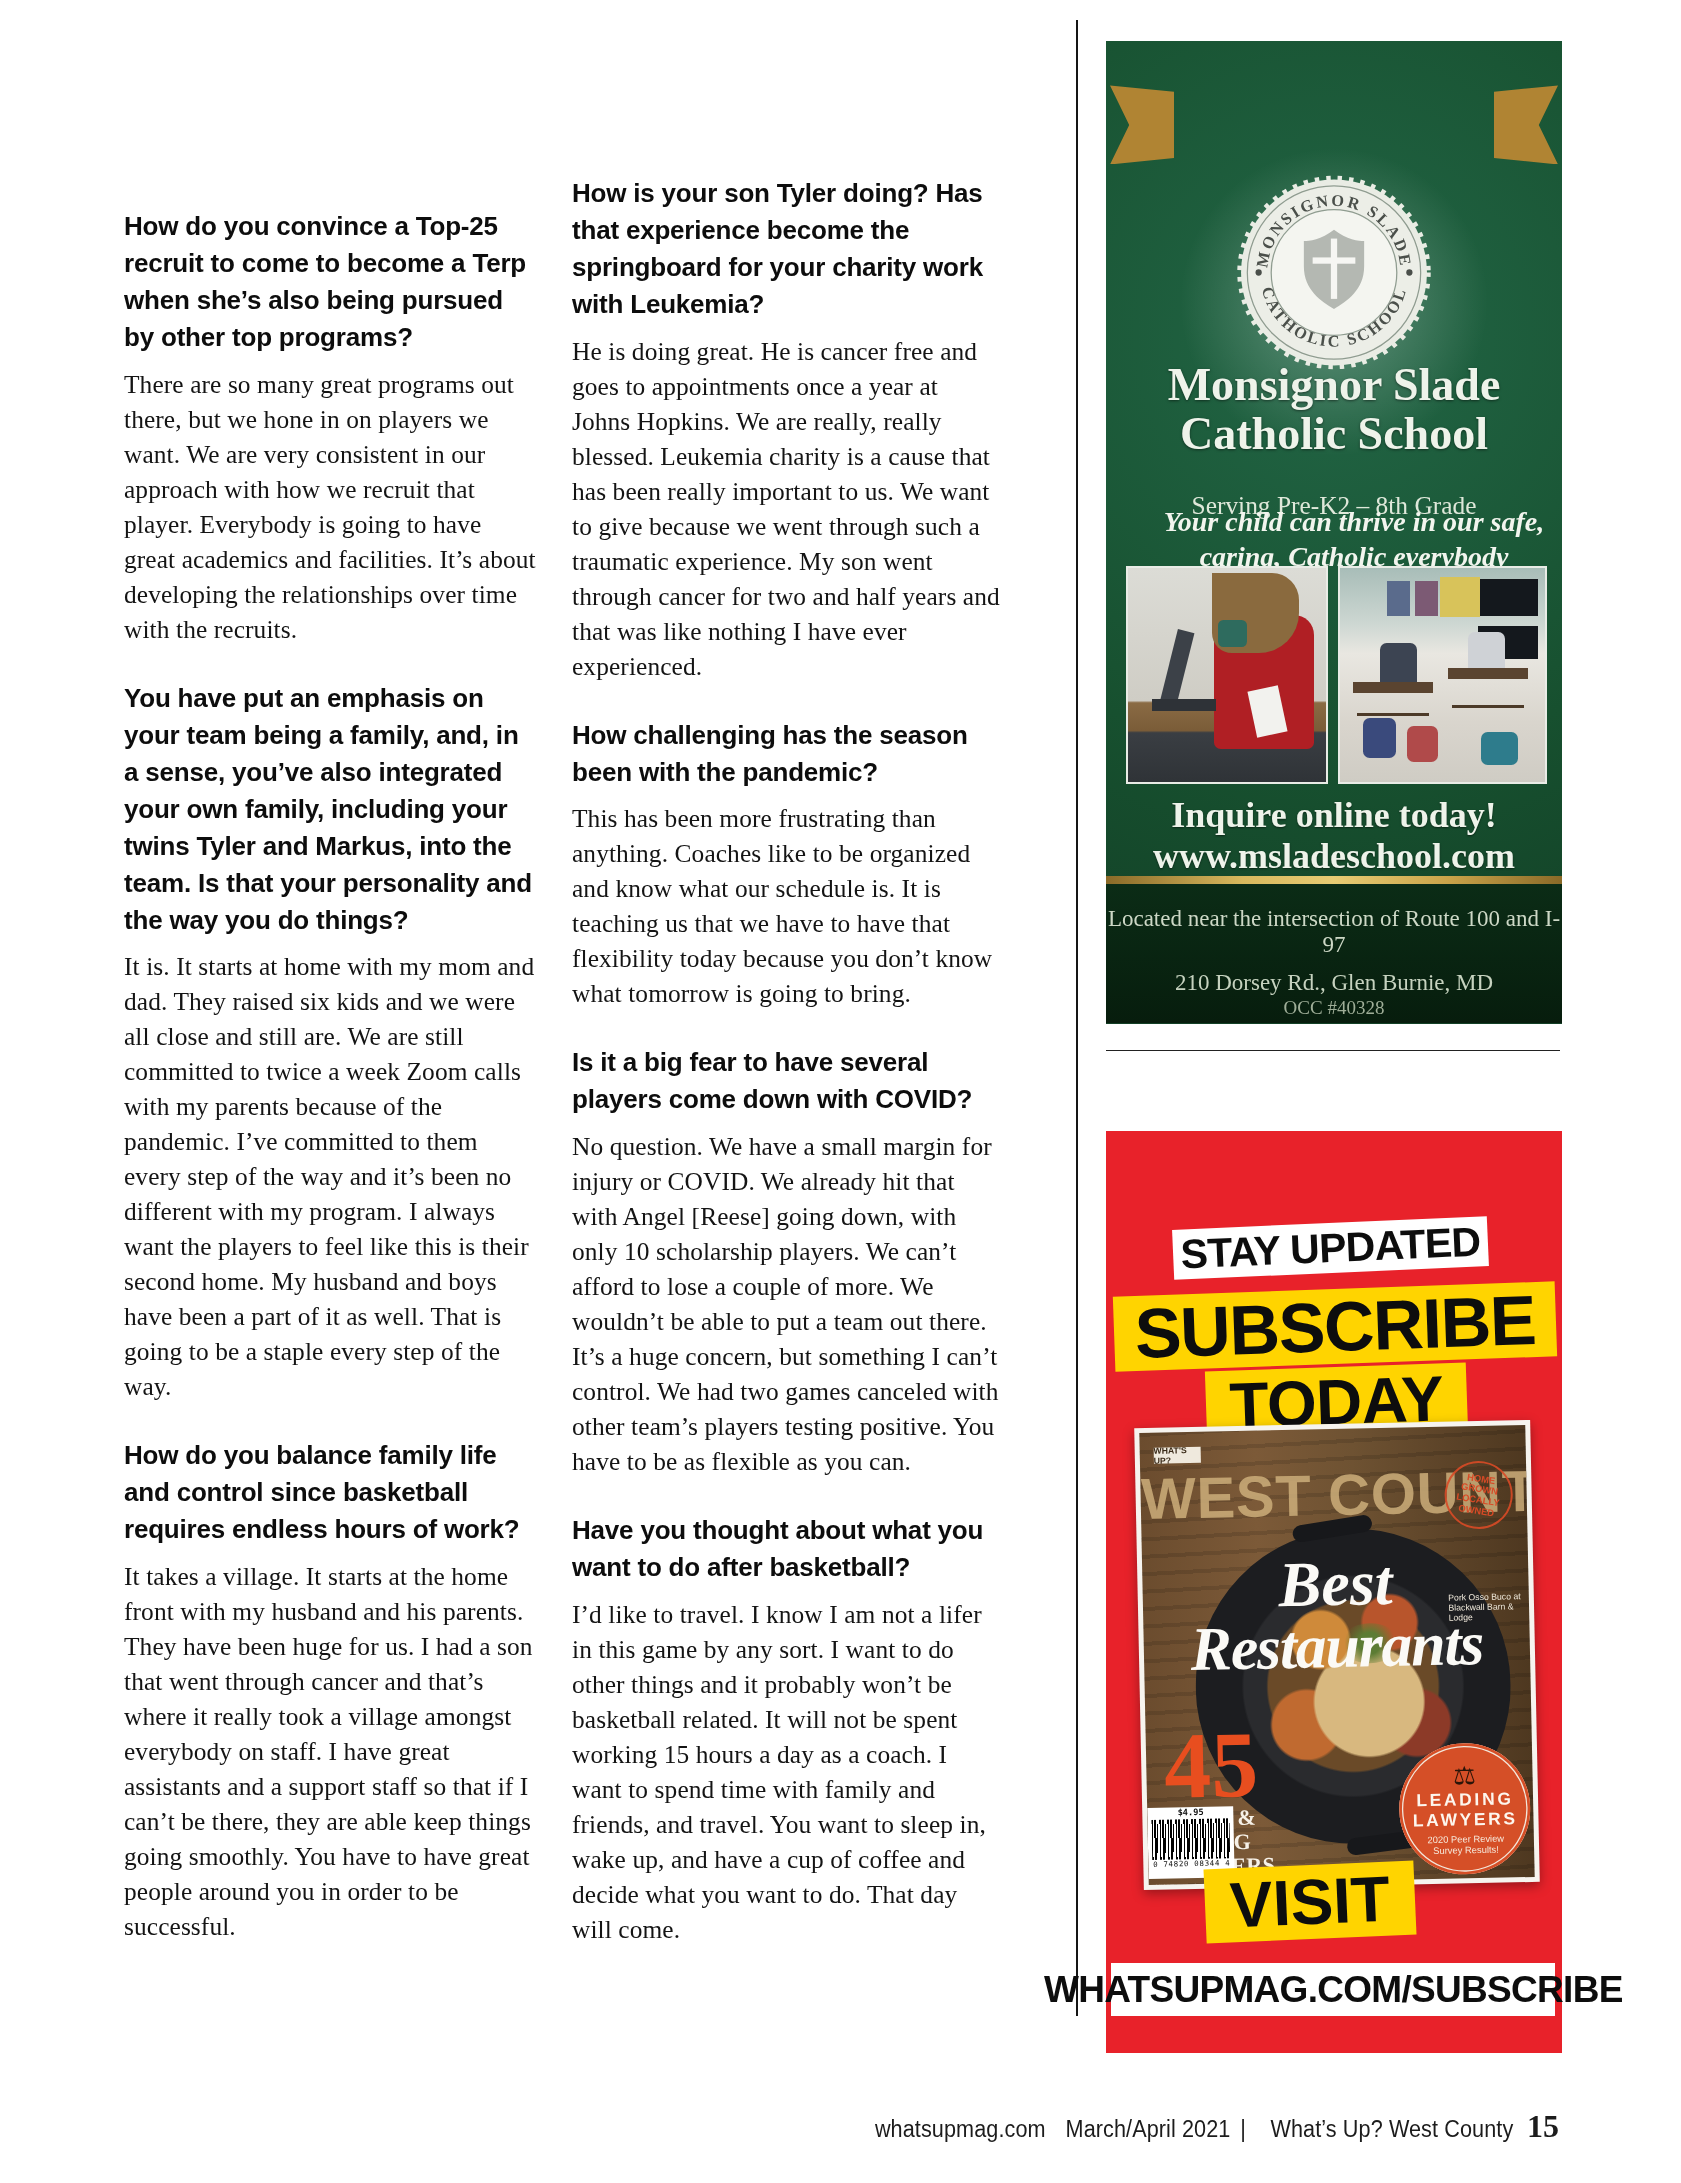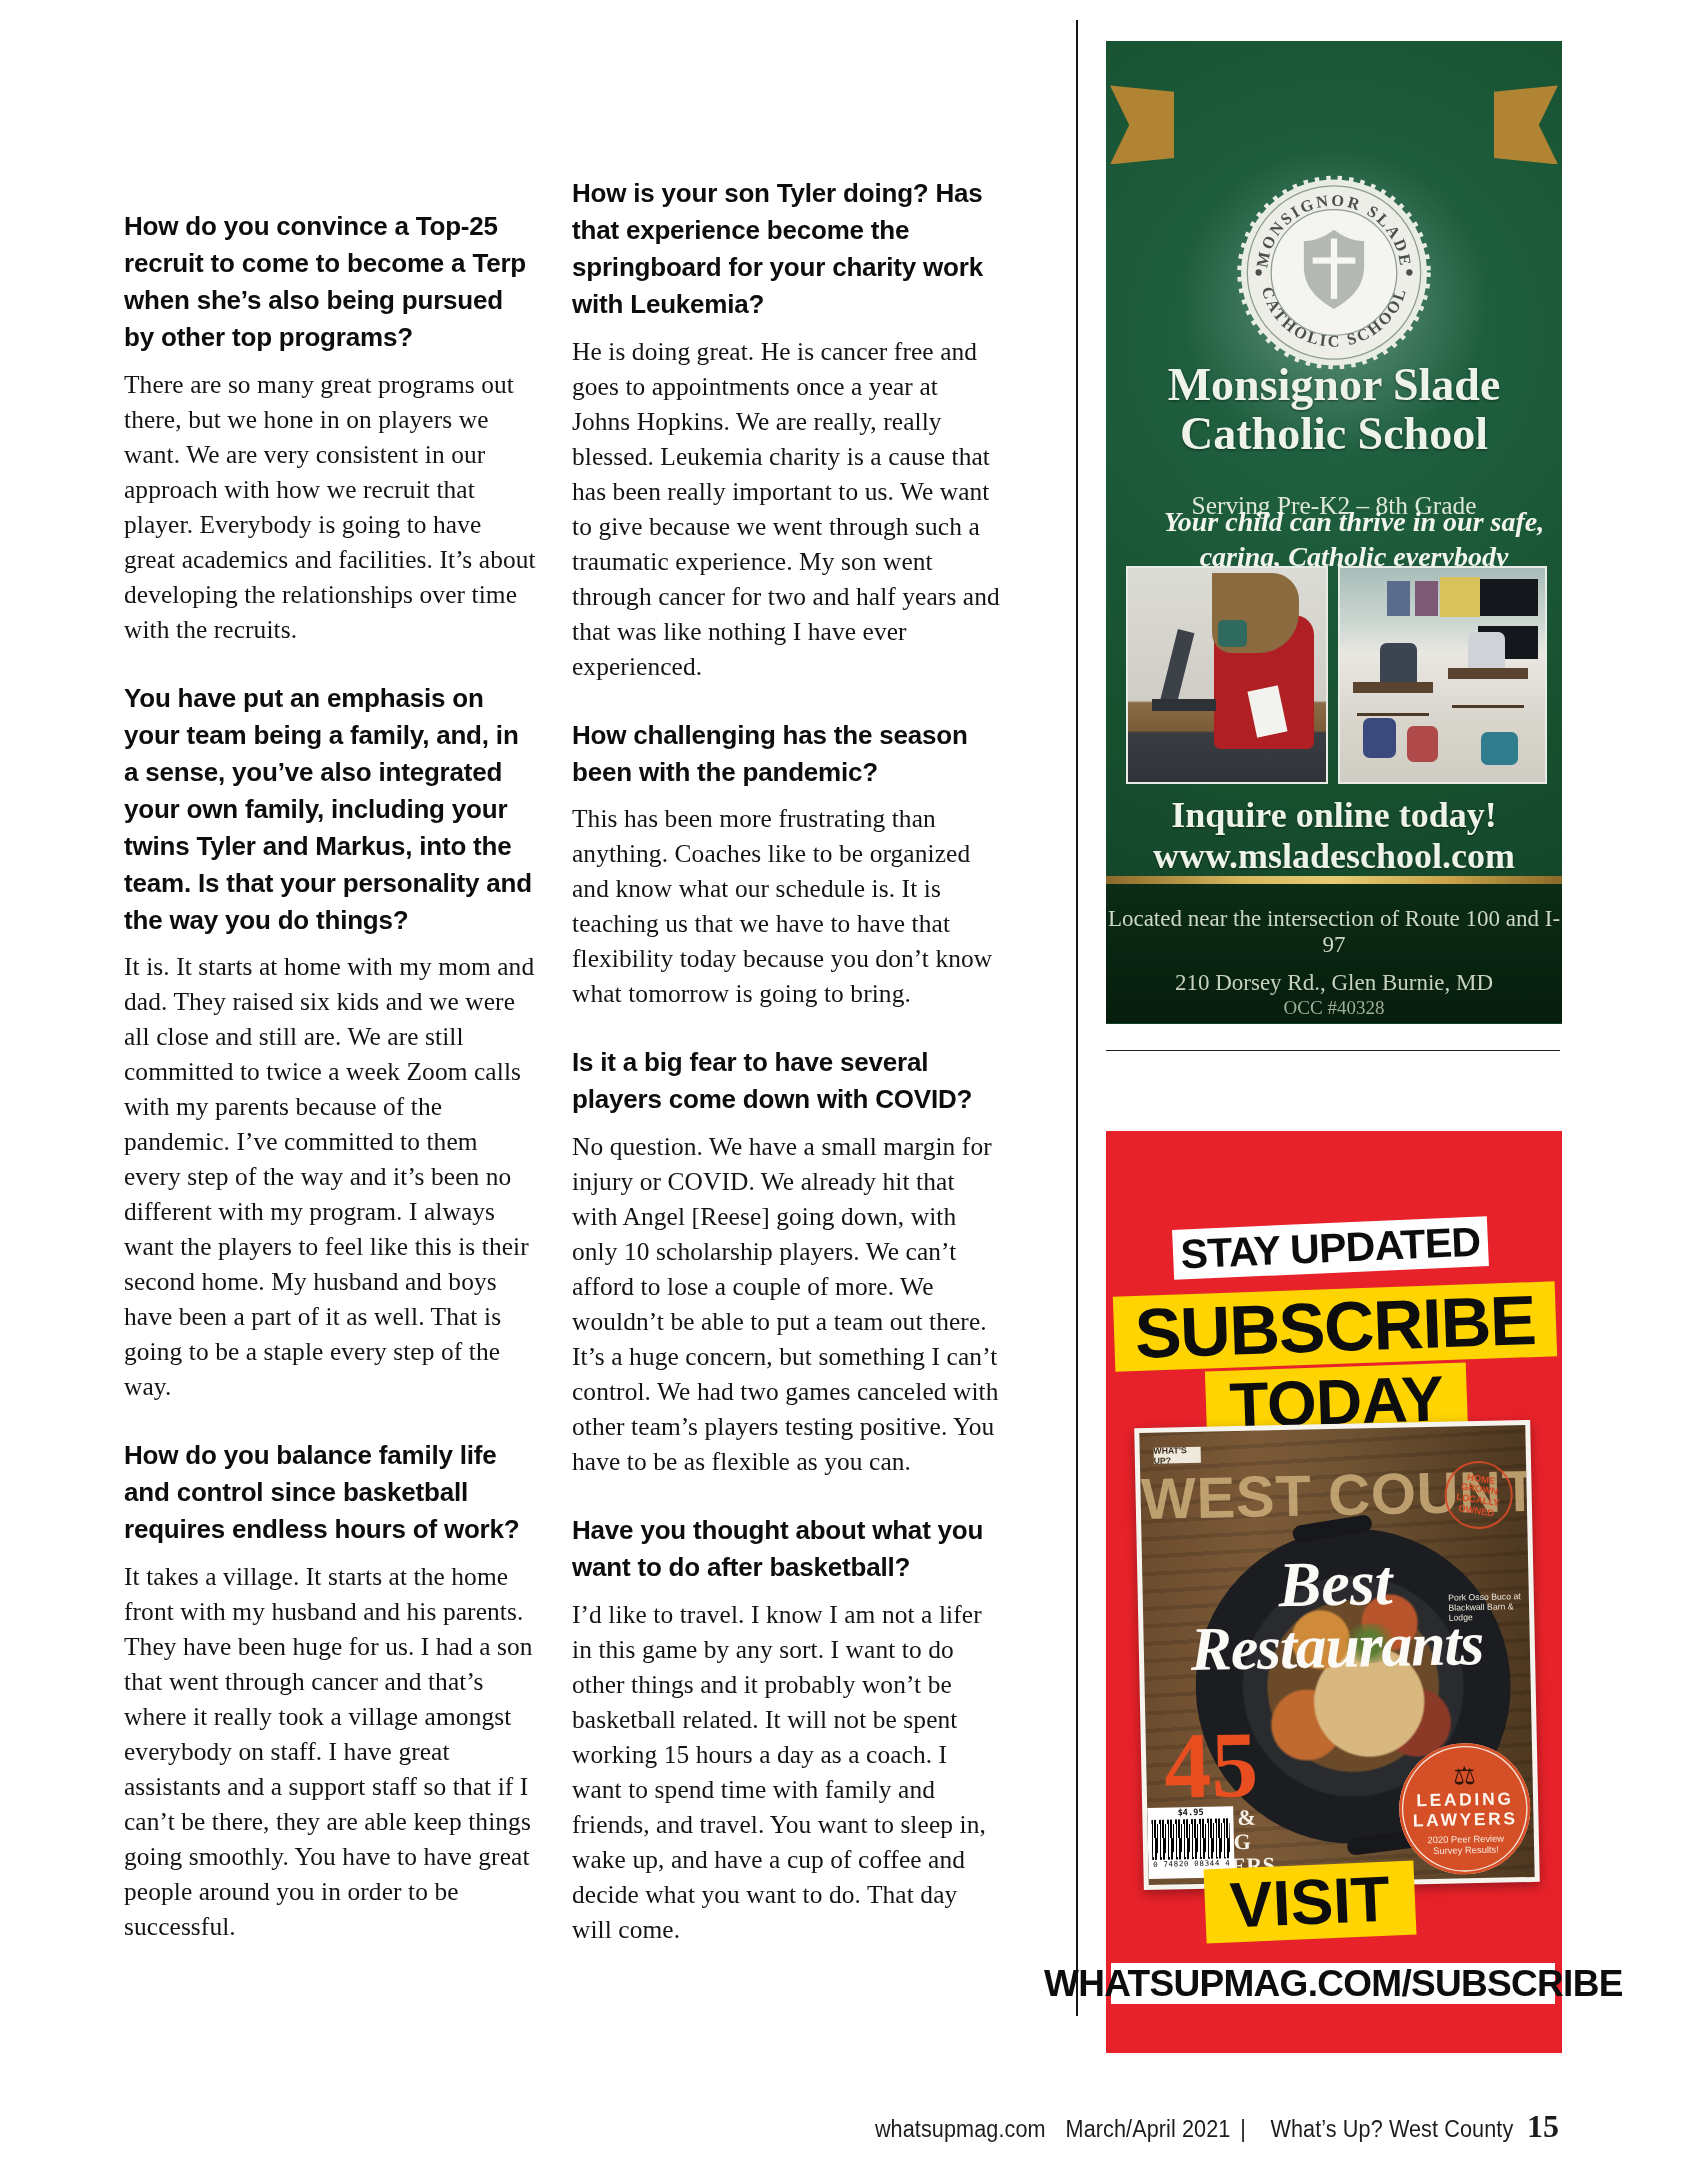--- a/index.html
+++ b/index.html
@@ -91,21 +91,21 @@
   .band{position:absolute;font-family:"Liberation Sans", sans-serif;font-weight:bold;color:#0d0d0d;
         display:flex;align-items:center;justify-content:center;}
   .band.stay{left:67px;top:92px;width:315px;height:50px;background:#ffffff;transform:rotate(-2.5deg);
              font-size:41px;letter-spacing:-0.7px;}
   .band.subscribe{left:8px;top:158px;width:442px;height:75px;background:#ffd400;transform:rotate(-2deg);
                   font-size:70px;letter-spacing:-1.3px;}
   .band.today{left:100px;top:236px;width:261px;height:70px;background:#ffd400;transform:rotate(-2deg);
               font-size:64px;letter-spacing:-0.7px;}
   .band.visit{left:99px;top:734px;width:210px;height:74px;background:#ffd400;transform:rotate(-2.5deg);
               font-size:64px;z-index:6;}
-  .band.url{left:5.4px;top:832px;width:444px;height:41px;background:#ffffff;font-size:37px;letter-spacing:-0.7px;}
+  .band.url{left:5.4px;top:832px;width:444px;height:53px;background:#ffffff;font-size:37px;letter-spacing:-0.7px;}
 
   
   .cover-sheet{position:absolute;left:33px;top:293px;width:396px;height:462px;background:#f6f4ef;
                transform:rotate(-1.2deg);box-shadow:0 4px 12px rgba(0,0,0,.35);z-index:3;padding:5.4px;box-sizing:border-box;}
   .cover{position:relative;width:100%;height:100%;overflow:hidden;
          background:
            repeating-linear-gradient(178deg, rgba(0,0,0,.12) 0 4px, rgba(0,0,0,0) 4px 17.4px),
            linear-gradient(90deg,#6b4c2e 0%,#7c5a38 30%,#6e5232 55%,#5c4328 80%,#4e3820 100%);}
   .mast-tab{position:absolute;left:13.4px;top:14.7px;width:47px;height:16px;background:#efe9dd;color:#3a2a18;
             font-family:"Liberation Sans",sans-serif;font-size:8.7px;font-weight:bold;display:flex;align-items:center;justify-content:center;}

